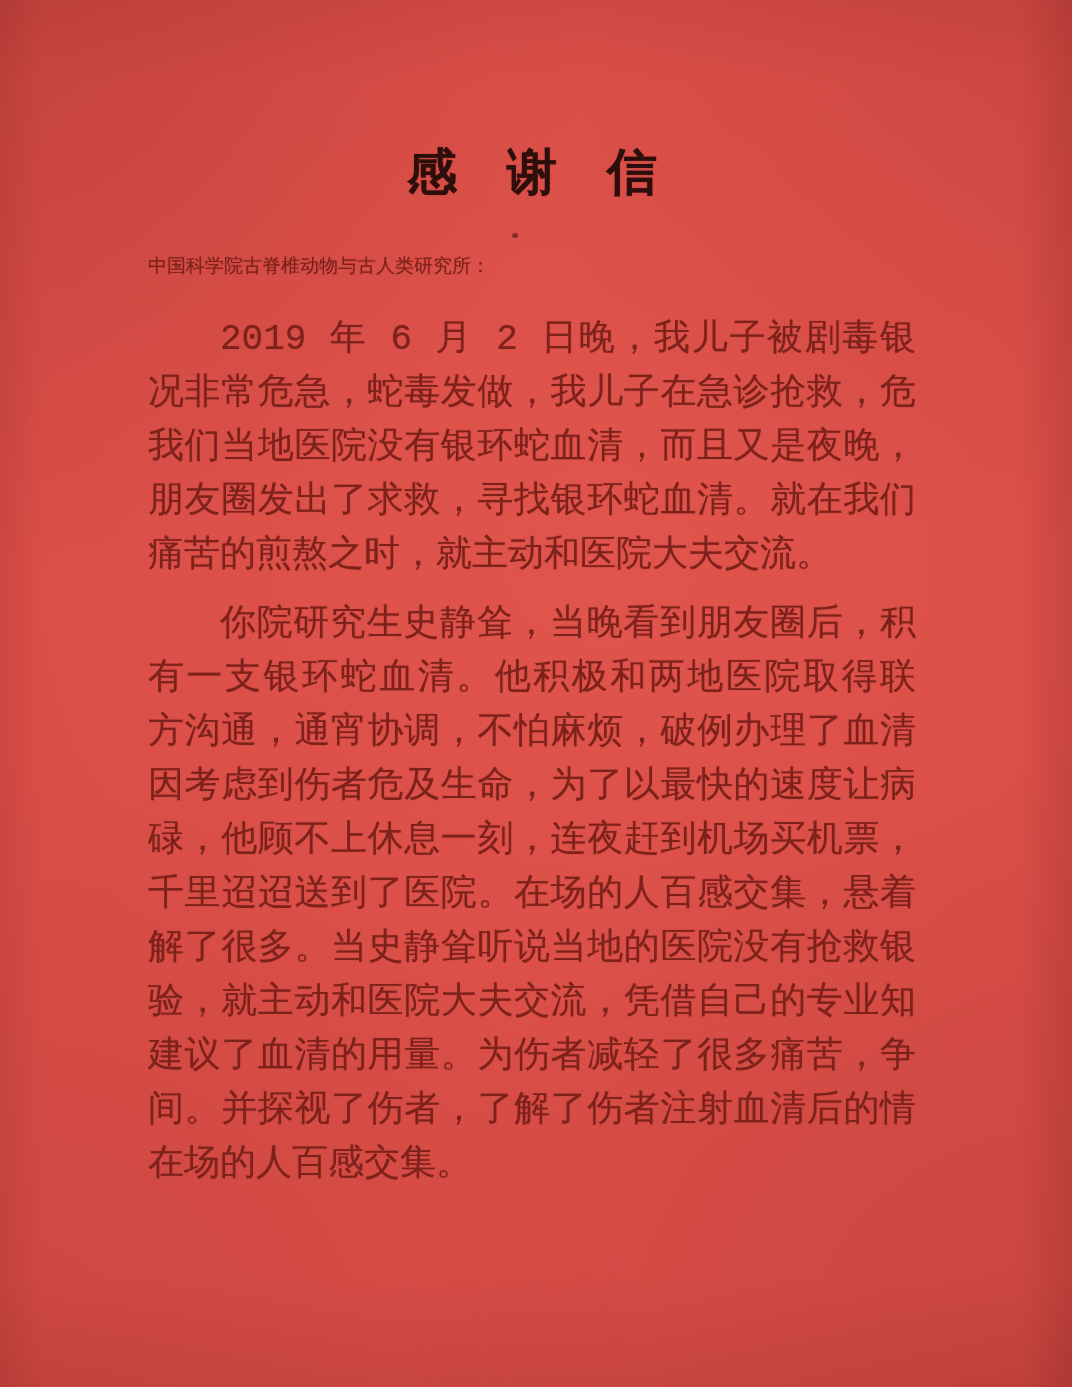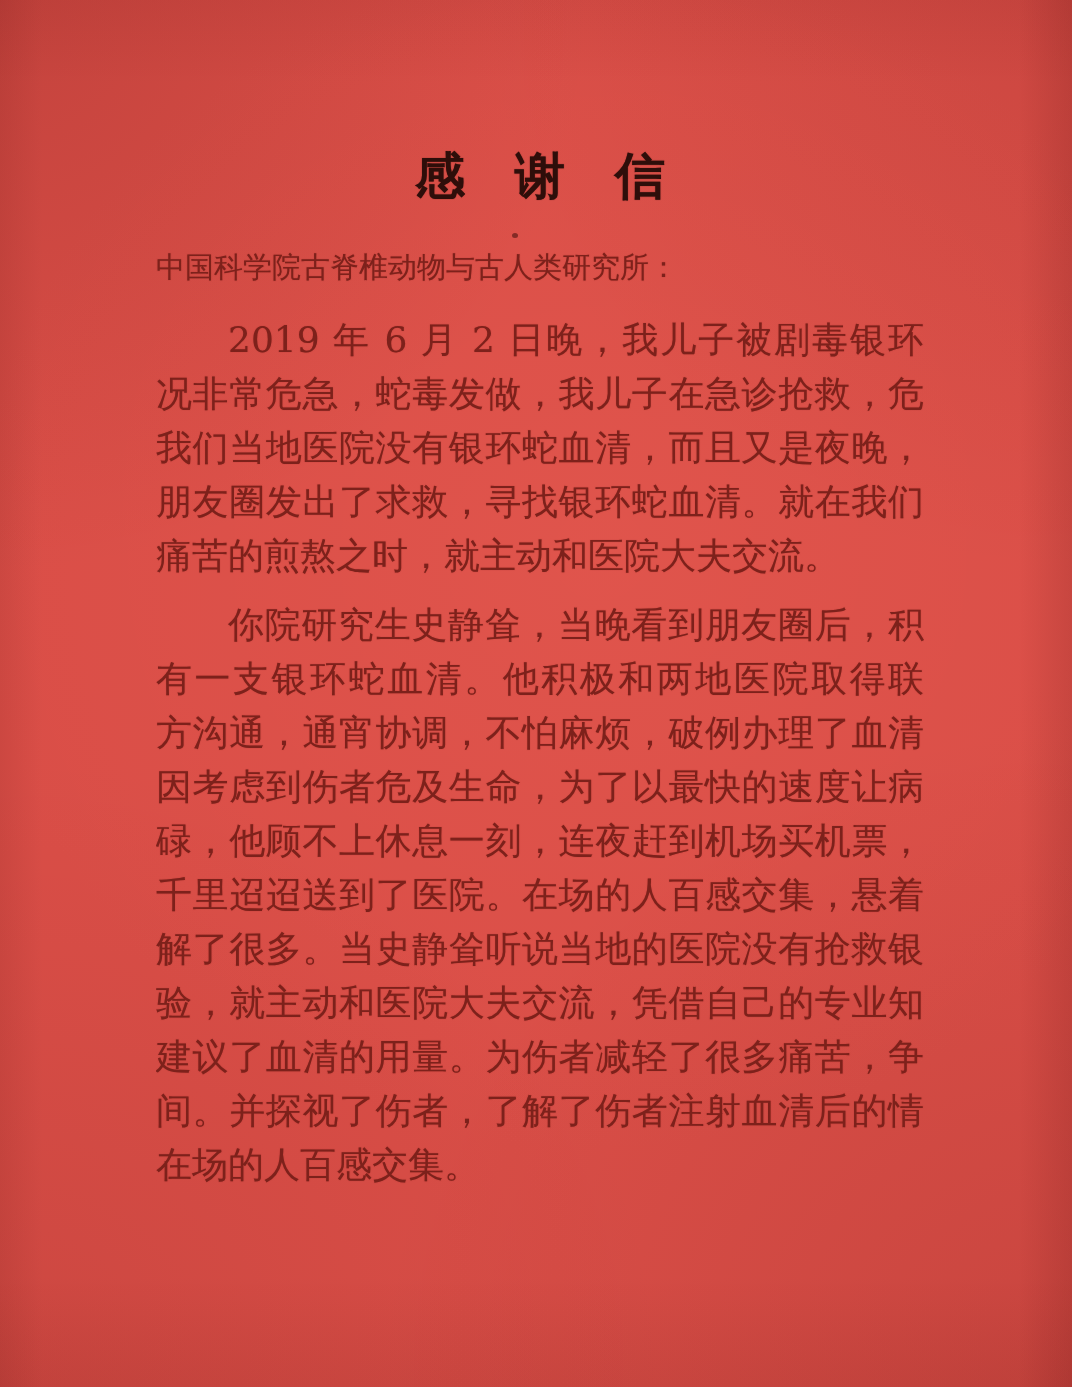--- a/index.html
+++ b/index.html
@@ -20,37 +20,38 @@
       radial-gradient(120% 90% at 100% 0%, rgba(85,12,10,0.10), rgba(85,12,10,0) 46%),
       radial-gradient(130% 95% at 100% 100%, rgba(85,12,10,0.13), rgba(85,12,10,0) 50%),
       radial-gradient(130% 95% at 0% 100%, rgba(85,12,10,0.10), rgba(85,12,10,0) 48%),
       linear-gradient(to right, rgba(80,10,10,0.10), rgba(80,10,10,0) 4%, rgba(80,10,10,0) 95%, rgba(80,10,10,0.15)),
       linear-gradient(to bottom, rgba(80,10,10,0.07), rgba(80,10,10,0) 6%, rgba(80,10,10,0) 92%, rgba(80,10,10,0.09)),
       #da4e47;
     font-family: "DejaVu Serif", "Liberation Serif", serif;
   }
   .letter {
     position: absolute;
-    left: 156px;
+    left: 148px;
     top: 0;
     width: 768px;
     color: #7d211b;
+    font-family: Liberation Mono, monospace;
   }
   .title {
     margin: 148px 0 0 0;
     line-height: 56px;
     font-size: 50px;
     font-weight: 700;
     text-align: center;
     color: #2e0e0a;
     text-shadow: 0 0 1px rgba(46,14,10,0.75);
   }
   .salutation {
     margin-top: 36px;
-    font-size: 29px;
+    font-size: 19px;
     line-height: 54px;
     height: 54px;
     text-shadow: 0 0 1px rgba(125,33,27,0.5);
   }
   .paragraph { margin: 0; }
   .paragraph.first { margin-top: 19px; }
   .paragraph.second { margin-top: 15px; }
   .line {
     font-size: 36px;
     line-height: 54px;

